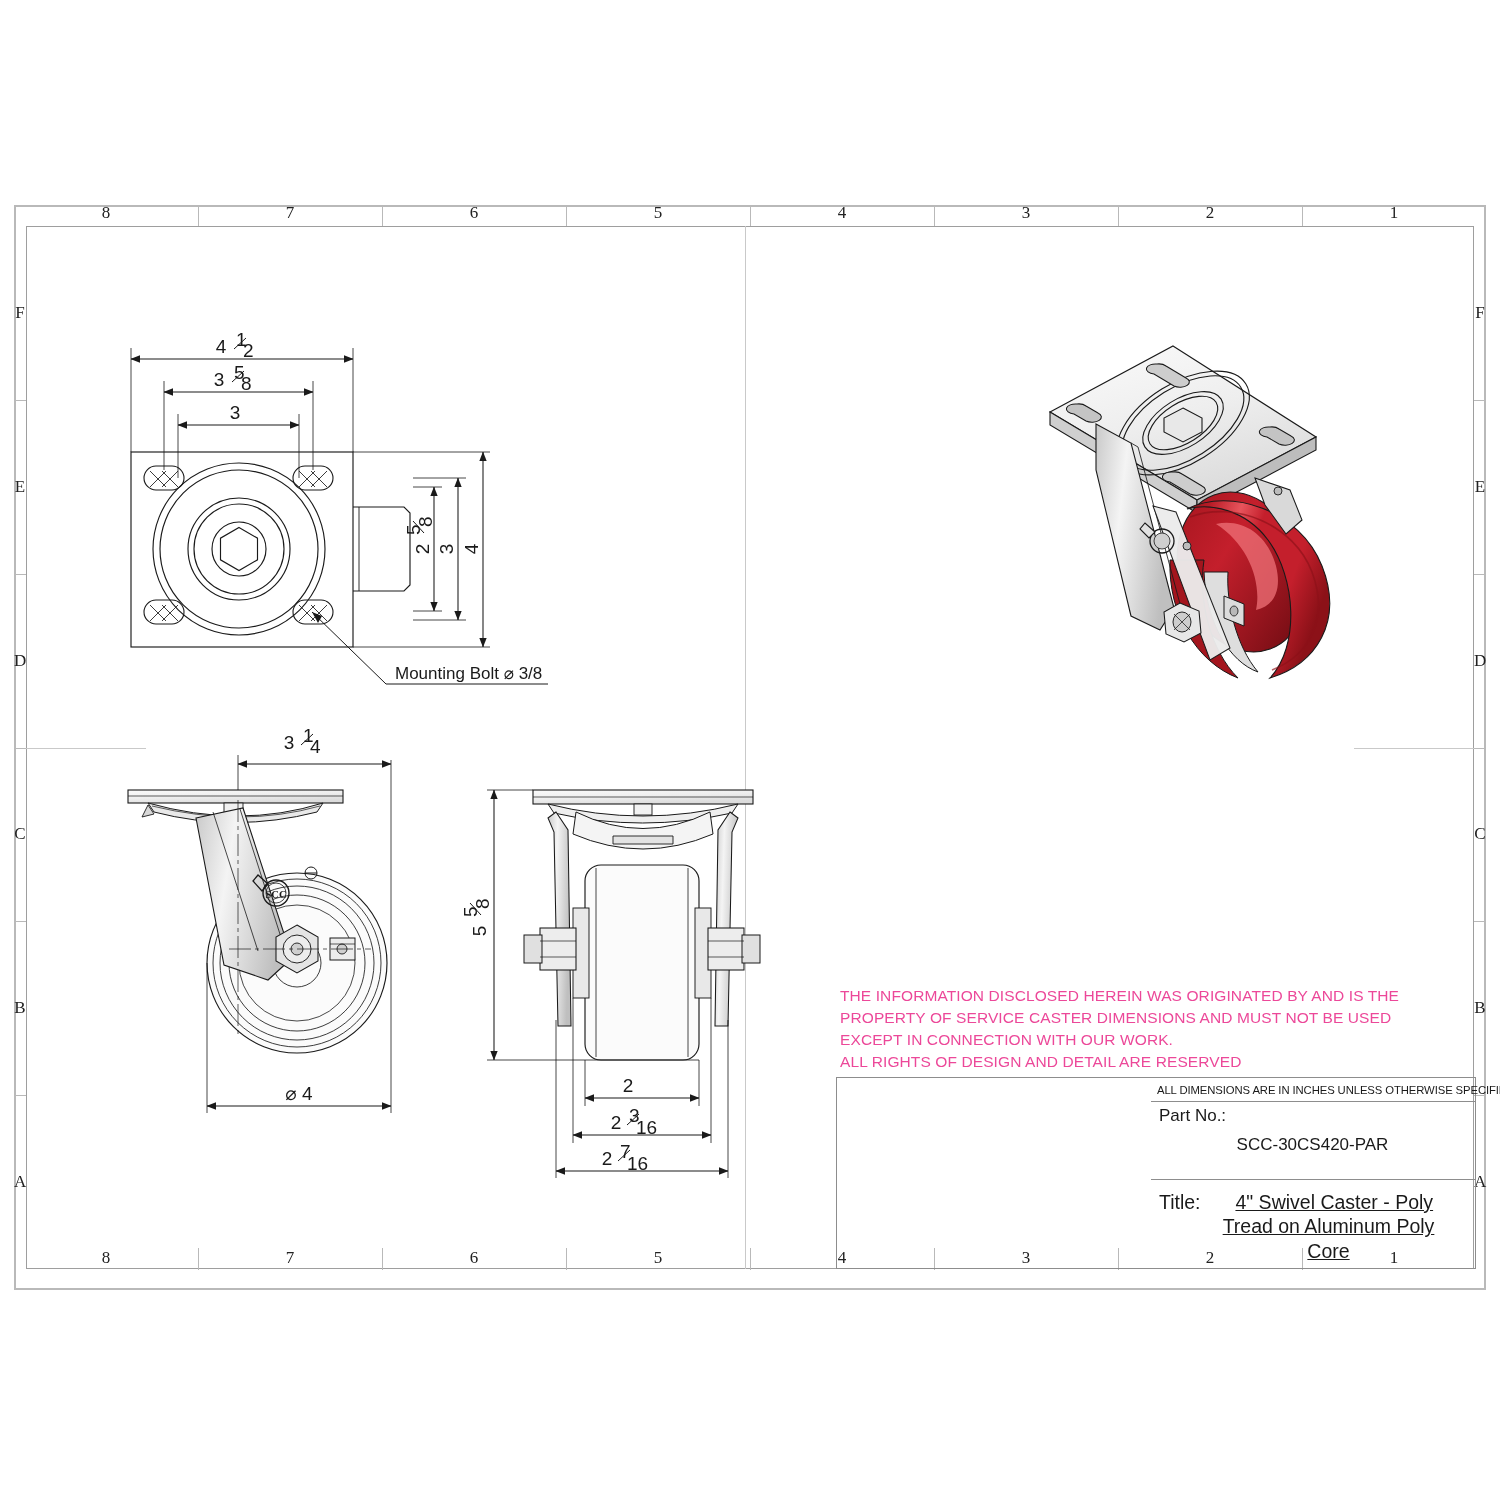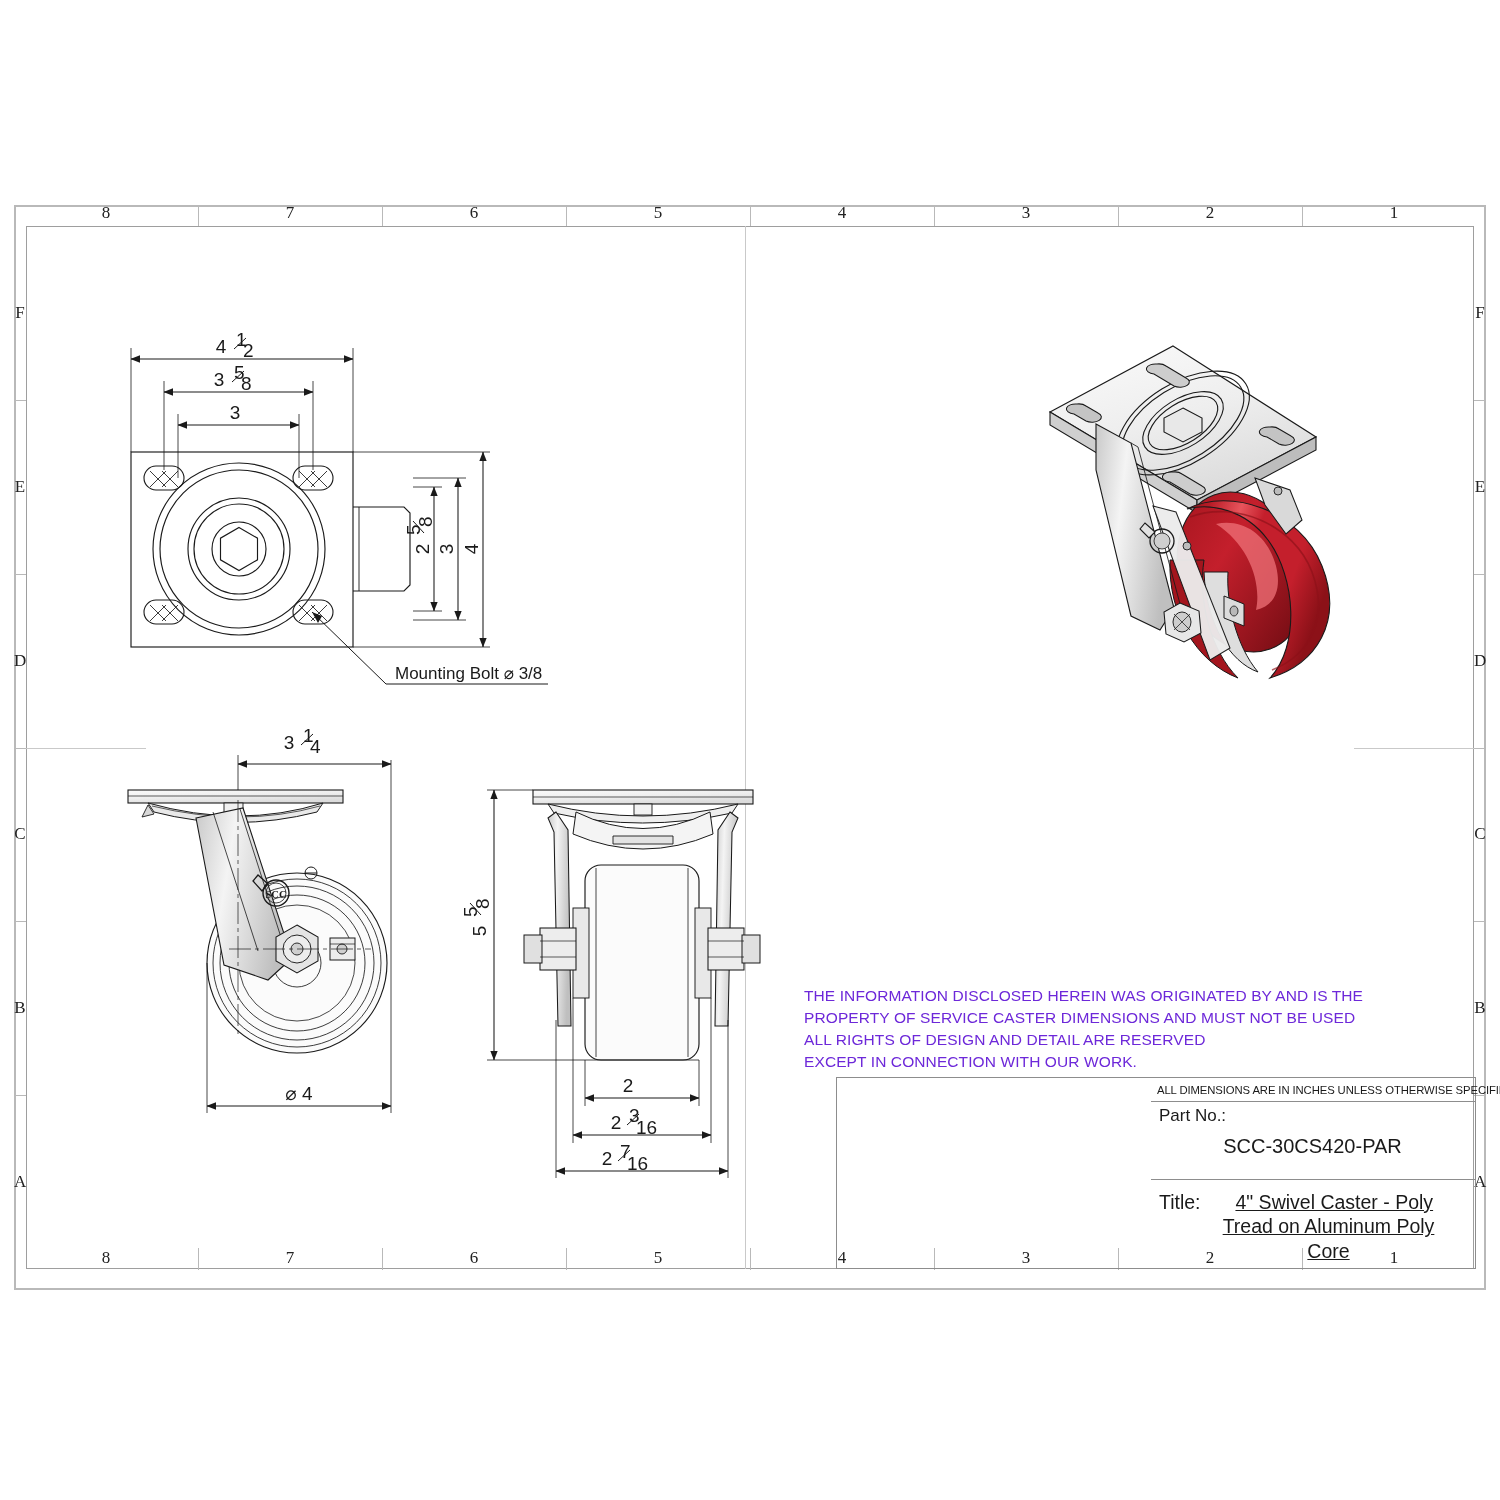--- a/index.html
+++ b/index.html
@@ -22,28 +22,28 @@
 
   
   .mid-div{position:absolute;left:745px;top:226px;width:1px;height:1043px;background:#c9c9c9;}
   .row-div{position:absolute;left:26px;top:748px;width:120px;height:1px;background:#c9c9c9;}
   .row-div-r{position:absolute;left:1354px;top:748px;width:120px;height:1px;background:#c9c9c9;}
 
   
   svg.draw{position:absolute;left:0;top:0;width:1500px;height:1500px;overflow:visible;}
 
   
-  .notes{position:absolute;left:804px;top:985px;width:580px;font-size:15.5px;line-height:1.42;color:#6d28d9;letter-spacing:.1px;}
+  .notes{position:absolute;left:840px;top:985px;width:580px;font-size:15.5px;line-height:1.42;color:#ec4899;letter-spacing:.1px;}
   .tb{position:absolute;left:836px;top:1077px;width:640px;height:192px;border:1px solid #8d8d8d;box-sizing:border-box;}
   .tb-logo{position:absolute;left:0;top:0;width:314px;height:190px;border-right:1px solid #8d8d8d;box-sizing:border-box;}
   .tb-right{position:absolute;left:314px;top:0;width:325px;height:190px;}
   .tb-units{height:24px;border-bottom:1px solid #8d8d8d;box-sizing:border-box;display:flex;align-items:center;padding-left:6px;font-size:11.3px;letter-spacing:-0.1px;white-space:nowrap;}
   .tb-part{height:78px;border-bottom:1px solid #8d8d8d;box-sizing:border-box;padding:4px 0 0 8px;}
   .tb-part .lbl{font-size:17px;}
-  .tb-part .val{font-size:20px;text-align:center;margin-top:9px;padding-right:10px;}
+  .tb-part .val{font-size:17px;text-align:center;margin-top:9px;padding-right:10px;}
   .tb-title{height:88px;box-sizing:border-box;padding:10px 8px 0 8px;font-size:19.5px;line-height:1.25;text-decoration:underline;}
   .tb-title .tl{float:left;}
   .tb-title .tv{text-align:center;padding-left:30px;}
 
   
   .logo{position:absolute;left:6px;top:6px;width:302px;height:62px;}
 
   
   .dim{font-family:"Liberation Sans",sans-serif;font-size:19px;fill:#1a1a1a;}
   .cal{font-family:"Liberation Sans",sans-serif;font-size:17px;fill:#1a1a1a;}
@@ -428,22 +428,22 @@
       <path d="M1174,614 L1190,630 M1190,614 L1174,630" stroke="#1a1a1a" stroke-width="0.75"></path>
 
       <path d="M1224,596 L1244,604 L1244,626 L1224,618 Z" fill="#dcdcdc" stroke="#1a1a1a" stroke-width="1"></path>
       <ellipse cx="1234" cy="611" rx="4" ry="5" fill="#b8b8b8" stroke="#1a1a1a" stroke-width="0.85"></ellipse>
     </g>
   </svg>
 
   <div class="notes">
     <div>THE INFORMATION DISCLOSED HEREIN WAS ORIGINATED BY AND IS THE</div>
     <div>PROPERTY OF SERVICE CASTER DIMENSIONS AND MUST NOT BE USED</div>
+    <div>EXCEPT IN CONNECTION WITH OUR WORK.</div>
     <div>ALL RIGHTS OF DESIGN AND DETAIL ARE RESERVED</div>
-    <div>EXCEPT IN CONNECTION WITH OUR WORK.</div>
   </div>
 
   <div class="tb">
     <div class="tb-right">
       <div class="tb-units">ALL DIMENSIONS ARE IN INCHES UNLESS OTHERWISE SPECIFIED</div>
       <div class="tb-part">
         <div class="lbl">Part No.:</div>
         <div class="val">SCC-30CS420-PAR</div>
       </div>
       <div class="tb-title">

